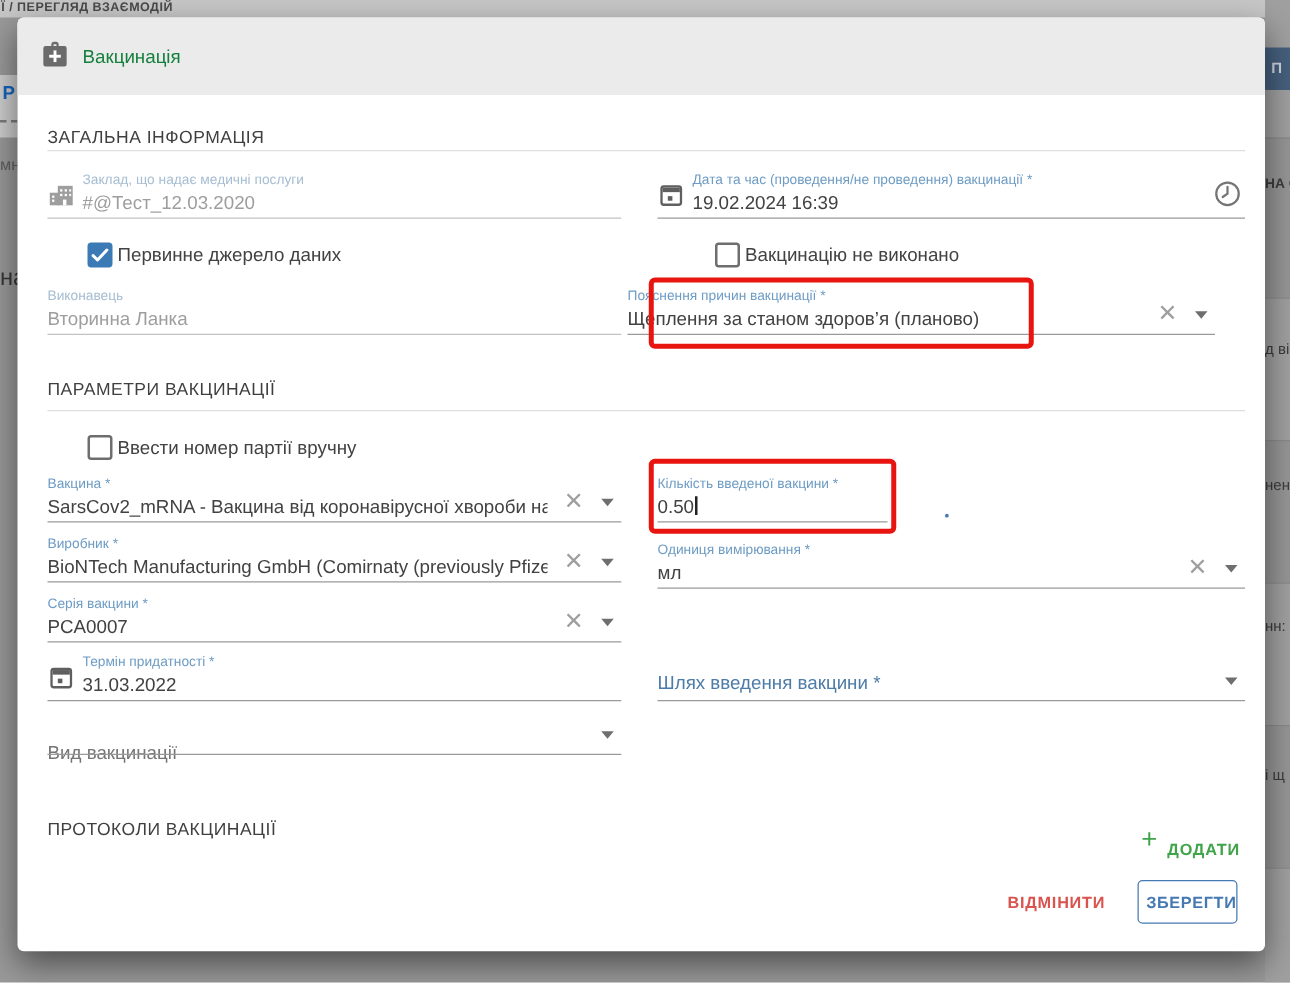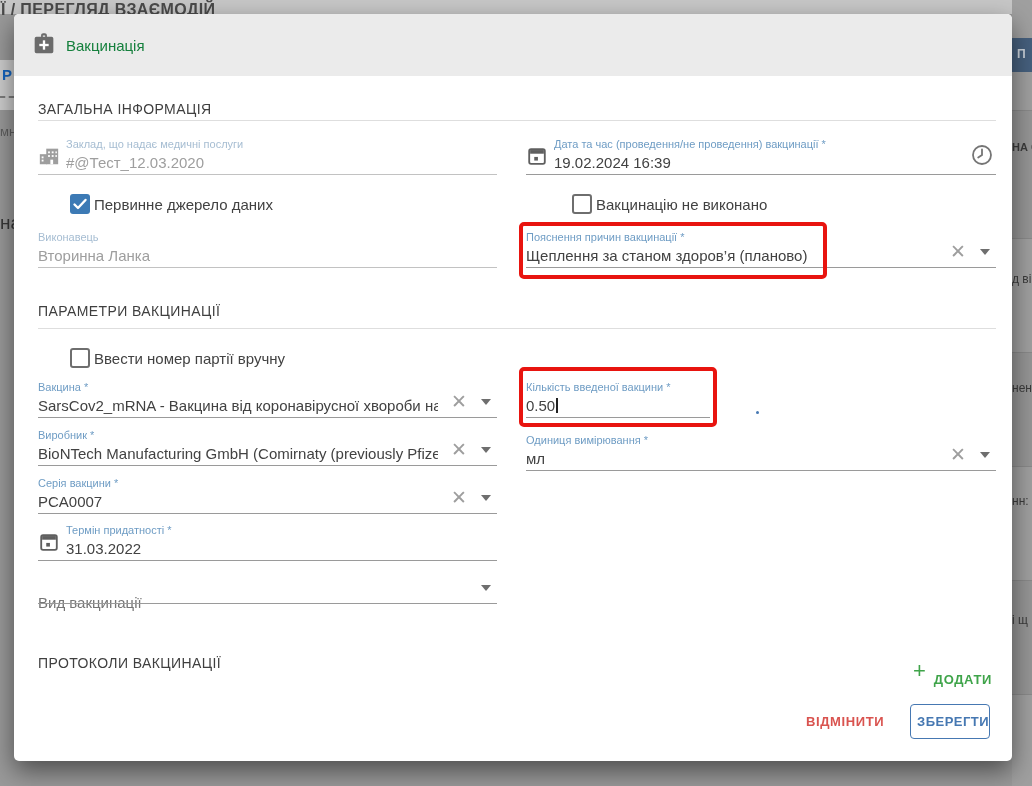--- a/index.html
+++ b/index.html
@@ -1,20 +1,20 @@
 <!DOCTYPE html>
 <html><head>
 <meta charset="utf-8">
 <style>
   html,body{margin:0;padding:0;}
   .stage{position:relative;width:1032px;height:786px;background:#9a9a9a;overflow:hidden;
          font-family:"Liberation Sans",sans-serif;-webkit-font-smoothing:antialiased;}
   
   .bg-topstrip{position:absolute;left:0;top:0;width:1032px;height:14px;background:#c7c7c7;}
-  .bg-breadcrumb{position:absolute;left:1px;top:1px;font-size:16px;font-weight:bold;color:#4a4a4a;letter-spacing:.4px;white-space:nowrap;}
+  .bg-breadcrumb{position:absolute;left:1px;top:1px;font-size:10px;font-weight:bold;color:#4a4a4a;letter-spacing:.4px;white-space:nowrap;}
   .bg-left-band1{position:absolute;left:0;top:60px;width:14px;height:50px;background:#cecece;}
   .bg-left-tab{position:absolute;left:2px;top:66px;font-size:15px;font-weight:bold;color:#1565c0;}
   .bg-left-dash{position:absolute;left:0;top:96px;width:14px;border-top:2px dashed #7d7d7d;}
   .bg-left-small{position:absolute;left:0;top:124px;font-size:13px;color:#5f5f5f;}
   .bg-left-large{position:absolute;left:0;top:212px;font-size:19px;color:#383838;}
   .bg-right-col{position:absolute;left:1012px;top:0;width:20px;height:786px;background:#a0a0a0;}
   .bg-right-btn{position:absolute;left:1012px;top:38px;width:20px;height:34px;background:#46607e;}
   .bg-right-btn span{position:absolute;left:5px;top:9px;font-size:12px;font-weight:bold;color:#cfd6de;}
   .bg-frag{position:absolute;left:1012px;width:20px;font-size:12px;color:#3c3c3c;white-space:nowrap;overflow:hidden;}
   .bg-sep{position:absolute;left:1012px;width:20px;height:1px;background:#8a8a8a;}
@@ -159,21 +159,21 @@
       <div class="cbox off"></div>
       <div class="clabel">Вакцинацію не виконано</div>
     </div>
 
     <div class="field" style="left:24px;top:216px;width:459px;">
       <div class="flabel dim">Виконавець</div>
       <div class="fvalue dim">Вторинна Ланка</div>
       <div class="underline lite"></div>
     </div>
 
-    <div class="field" style="left:512px;top:216px;width:470px;">
+    <div class="field" style="left:488px;top:216px;width:470px;">
       <div class="flabel">Пояснення причин вакцинації *</div>
       <div class="fvalue">Щеплення за станом здоров’я (планово)</div>
       <span class="clear-x">✕</span>
       <div class="dd"></div>
       <div class="underline"></div>
     </div>
     <div class="redbox" style="left:505px;top:208px;width:300px;height:49px;"></div>
 
     <div class="sect" style="left:24px;top:289px;">ПАРАМЕТРИ ВАКЦИНАЦІЇ</div>
     <div class="divider" style="left:24px;top:314px;width:958px;"></div>
@@ -228,20 +228,25 @@
       <svg class="ficon" viewBox="0 0 24 24">
         <rect x="3.5" y="4.5" width="17" height="16" rx="2" fill="none" stroke="#5f5f5f" stroke-width="2"></rect>
         <rect x="4.5" y="5.5" width="15" height="4" fill="#5f5f5f"></rect>
         <rect x="9" y="13" width="4" height="4" fill="#5f5f5f"></rect>
       </svg>
       <div class="flabel">Термін придатності *</div>
       <div class="fvalue">31.03.2022</div>
       <div class="underline"></div>
     </div>
 
+    <div class="field" style="left:512px;top:509px;width:470px;">
+      <div class="fvalue ph-blue">Шлях введення вакцини *</div>
+      <div class="dd"></div>
+      <div class="underline"></div>
+    </div>
 
     <div class="field" style="left:24px;top:552px;width:459px;">
       <div class="fvalue ph-gray">Вид вакцинації</div>
       <div class="dd"></div>
       <div class="underline"></div>
     </div>
 
     <div class="sect" style="left:24px;top:641px;">ПРОТОКОЛИ ВАКЦИНАЦІЇ</div>
     <div class="addbtn" style="left:899px;top:640px;">
       <span class="plus">+</span>

